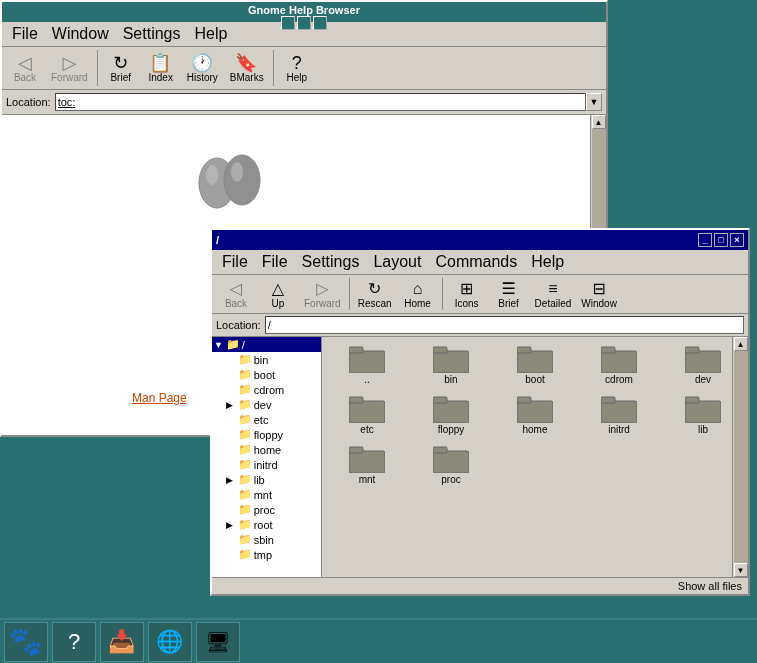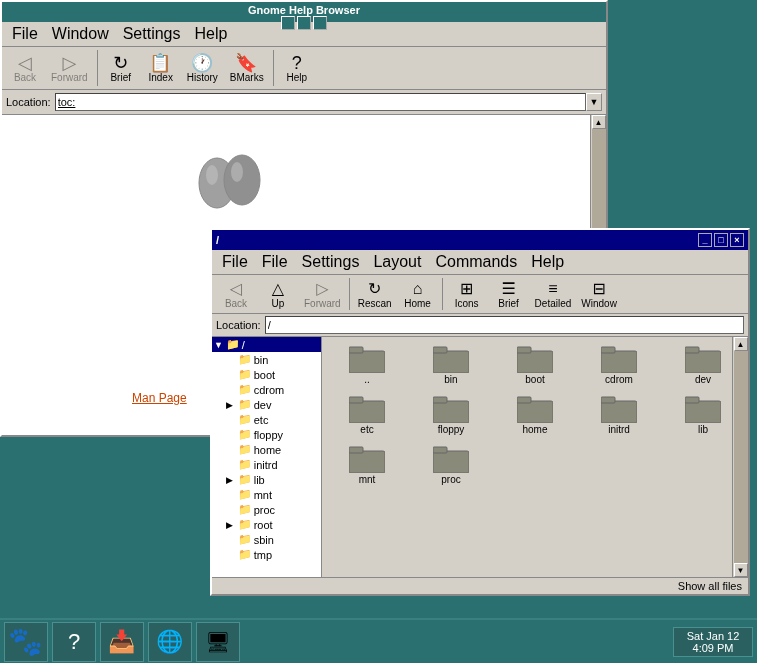--- a/index.html
+++ b/index.html
@@ -735,17 +735,13 @@
   <div class="taskbar-applet">
     <span style="font-size:22px;">🌐</span>
   </div>
 
   <div class="taskbar-applet">
     <span style="font-size:20px;">🖥</span>
   </div>
 
   <div class="taskbar-spacer"></div>
 
-  <div class="clock-applet">
-    <div>Sat Jan 12</div>
-    <div>4:09 PM</div>
-  </div>
 </div>
 
 </body></html>

